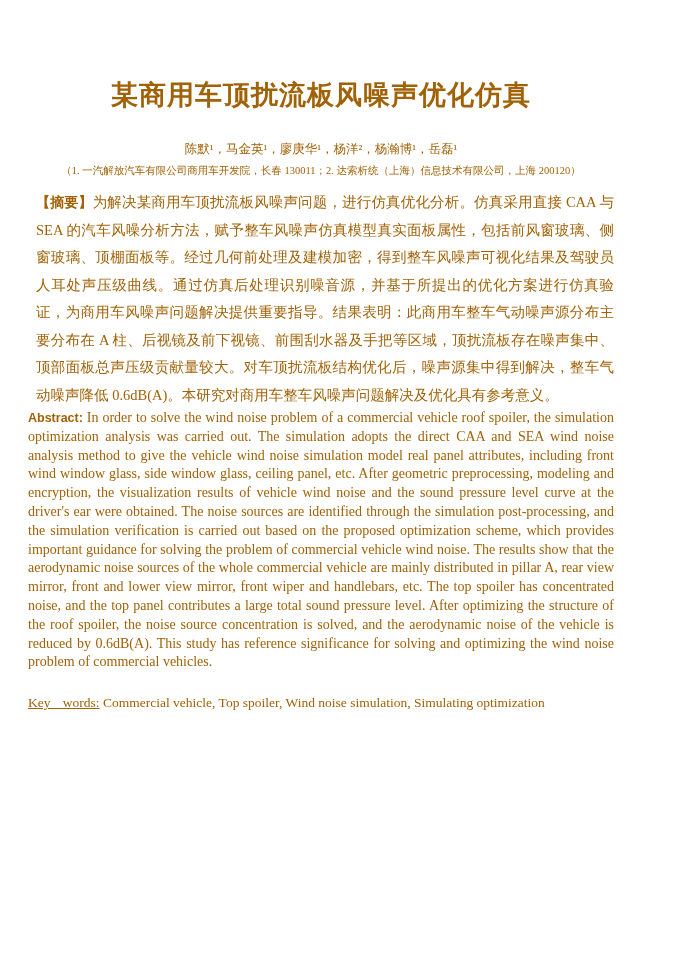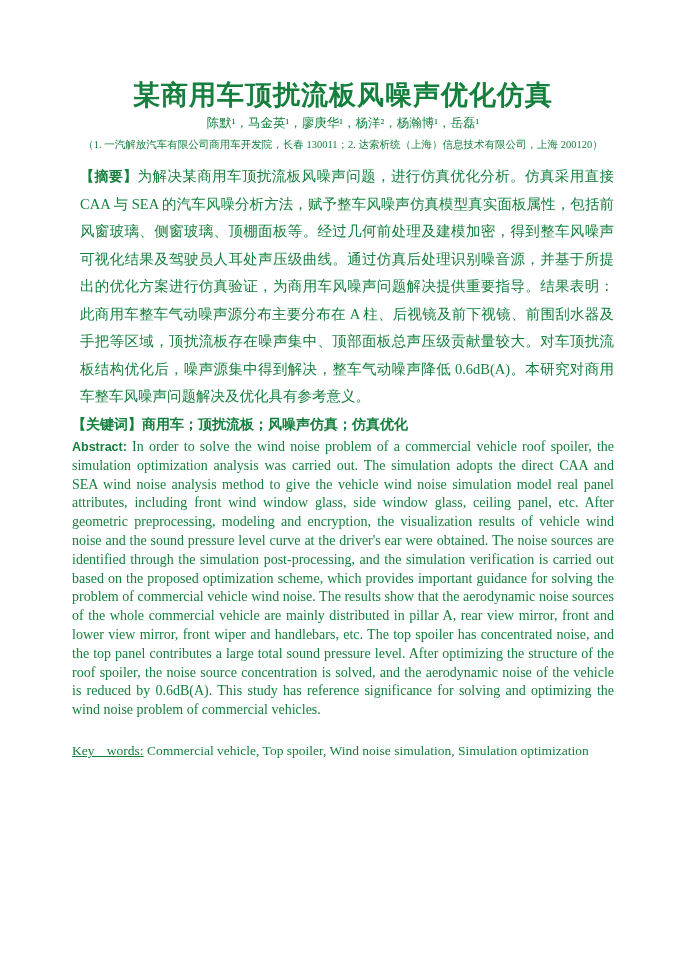--- a/index.html
+++ b/index.html
@@ -3,36 +3,36 @@
 <meta charset="utf-8">
 <style>
   html, body { margin: 0; padding: 0; background: #e8e8e8; }
   .page {
     position: relative;
     width: 678px;
     height: 960px;
     margin: 0 auto;
     background: #ffffff;
     box-sizing: border-box;
-    padding: 78px 64px 0 72px;
-    color: #15803d;
+    padding: 78px 64px 0 28px;
+    color: #a16207;
     font-family: "Liberation Serif", "DejaVu Serif", serif;
     overflow: hidden;
   }
   .title-cn {
     margin: 0;
     font-size: 27px;
     font-weight: bold;
     text-align: center;
     letter-spacing: 1px;
     line-height: 34px;
     font-family: "Liberation Serif", "DejaVu Serif", serif;
   }
   .authors {
-    margin-top: 3px;
+    margin-top: 29px;
     font-size: 12.5px;
     text-align: center;
     line-height: 16px;
   }
   .affiliation {
     margin-top: 7px;
     font-size: 10.5px;
     text-align: center;
     line-height: 14px;
   }
@@ -87,20 +87,19 @@
 <div class="page">
 
   <h1 class="title-cn">某商用车顶扰流板风噪声优化仿真</h1>
 
   <div class="authors">陈默¹，马金英¹，廖庚华¹，杨洋²，杨瀚博¹，岳磊¹</div>
 
   <div class="affiliation">（1. 一汽解放汽车有限公司商用车开发院，长春 130011；2. 达索析统（上海）信息技术有限公司，上海 200120）</div>
 
   <p class="abstract-cn"><span class="label-cn">【摘要】</span><span>为解决某商用车顶扰流板风噪声问题，进行仿真优化分析。仿真采用直接 CAA 与 SEA 的汽车风噪分析方法，赋予整车风噪声仿真模型真实面板属性，包括前风窗玻璃、侧窗玻璃、顶棚面板等。经过几何前处理及建模加密，得到整车风噪声可视化结果及驾驶员人耳处声压级曲线。通过仿真后处理识别噪音源，并基于所提出的优化方案进行仿真验证，为商用车风噪声问题解决提供重要指导。结果表明：此商用车整车气动噪声源分布主要分布在 A 柱、后视镜及前下视镜、前围刮水器及手把等区域，顶扰流板存在噪声集中、顶部面板总声压级贡献量较大。对车顶扰流板结构优化后，噪声源集中得到解决，整车气动噪声降低 0.6dB(A)。本研究对商用车整车风噪声问题解决及优化具有参考意义。</span></p>
 
-  <p class="keywords-cn"><span>【关键词】</span><span>商用车；顶扰流板；风噪声仿真；仿真优化</span></p>
 
 
   <p class="abstract-en"><span class="label-en">Abstract:</span> <span>In order to solve the wind noise problem of a commercial vehicle roof spoiler, the simulation optimization analysis was carried out. The simulation adopts the direct CAA and SEA wind noise analysis method to give the vehicle wind noise simulation model real panel attributes, including front wind window glass, side window glass, ceiling panel, etc. After geometric preprocessing, modeling and encryption, the visualization results of vehicle wind noise and the sound pressure level curve at the driver's ear were obtained. The noise sources are identified through the simulation post-processing, and the simulation verification is carried out based on the proposed optimization scheme, which provides important guidance for solving the problem of commercial vehicle wind noise. The results show that the aerodynamic noise sources of the whole commercial vehicle are mainly distributed in pillar A, rear view mirror, front and lower view mirror, front wiper and handlebars, etc. The top spoiler has concentrated noise, and the top panel contributes a large total sound pressure level. After optimizing the structure of the roof spoiler, the noise source concentration is solved, and the aerodynamic noise of the vehicle is reduced by 0.6dB(A). This study has reference significance for solving and optimizing the wind noise problem of commercial vehicles.</span></p>
 
-  <p class="keywords-en"><span class="label-keyen">Key words:</span> <span>Commercial vehicle, Top spoiler, Wind noise simulation, Simulation optimization</span></p>
+  <p class="keywords-en"><span class="label-keyen">Key words:</span> <span>Commercial vehicle, Top spoiler, Wind noise simulation, Simulating optimization</span></p>
 
 </div>
 
 </body></html>

